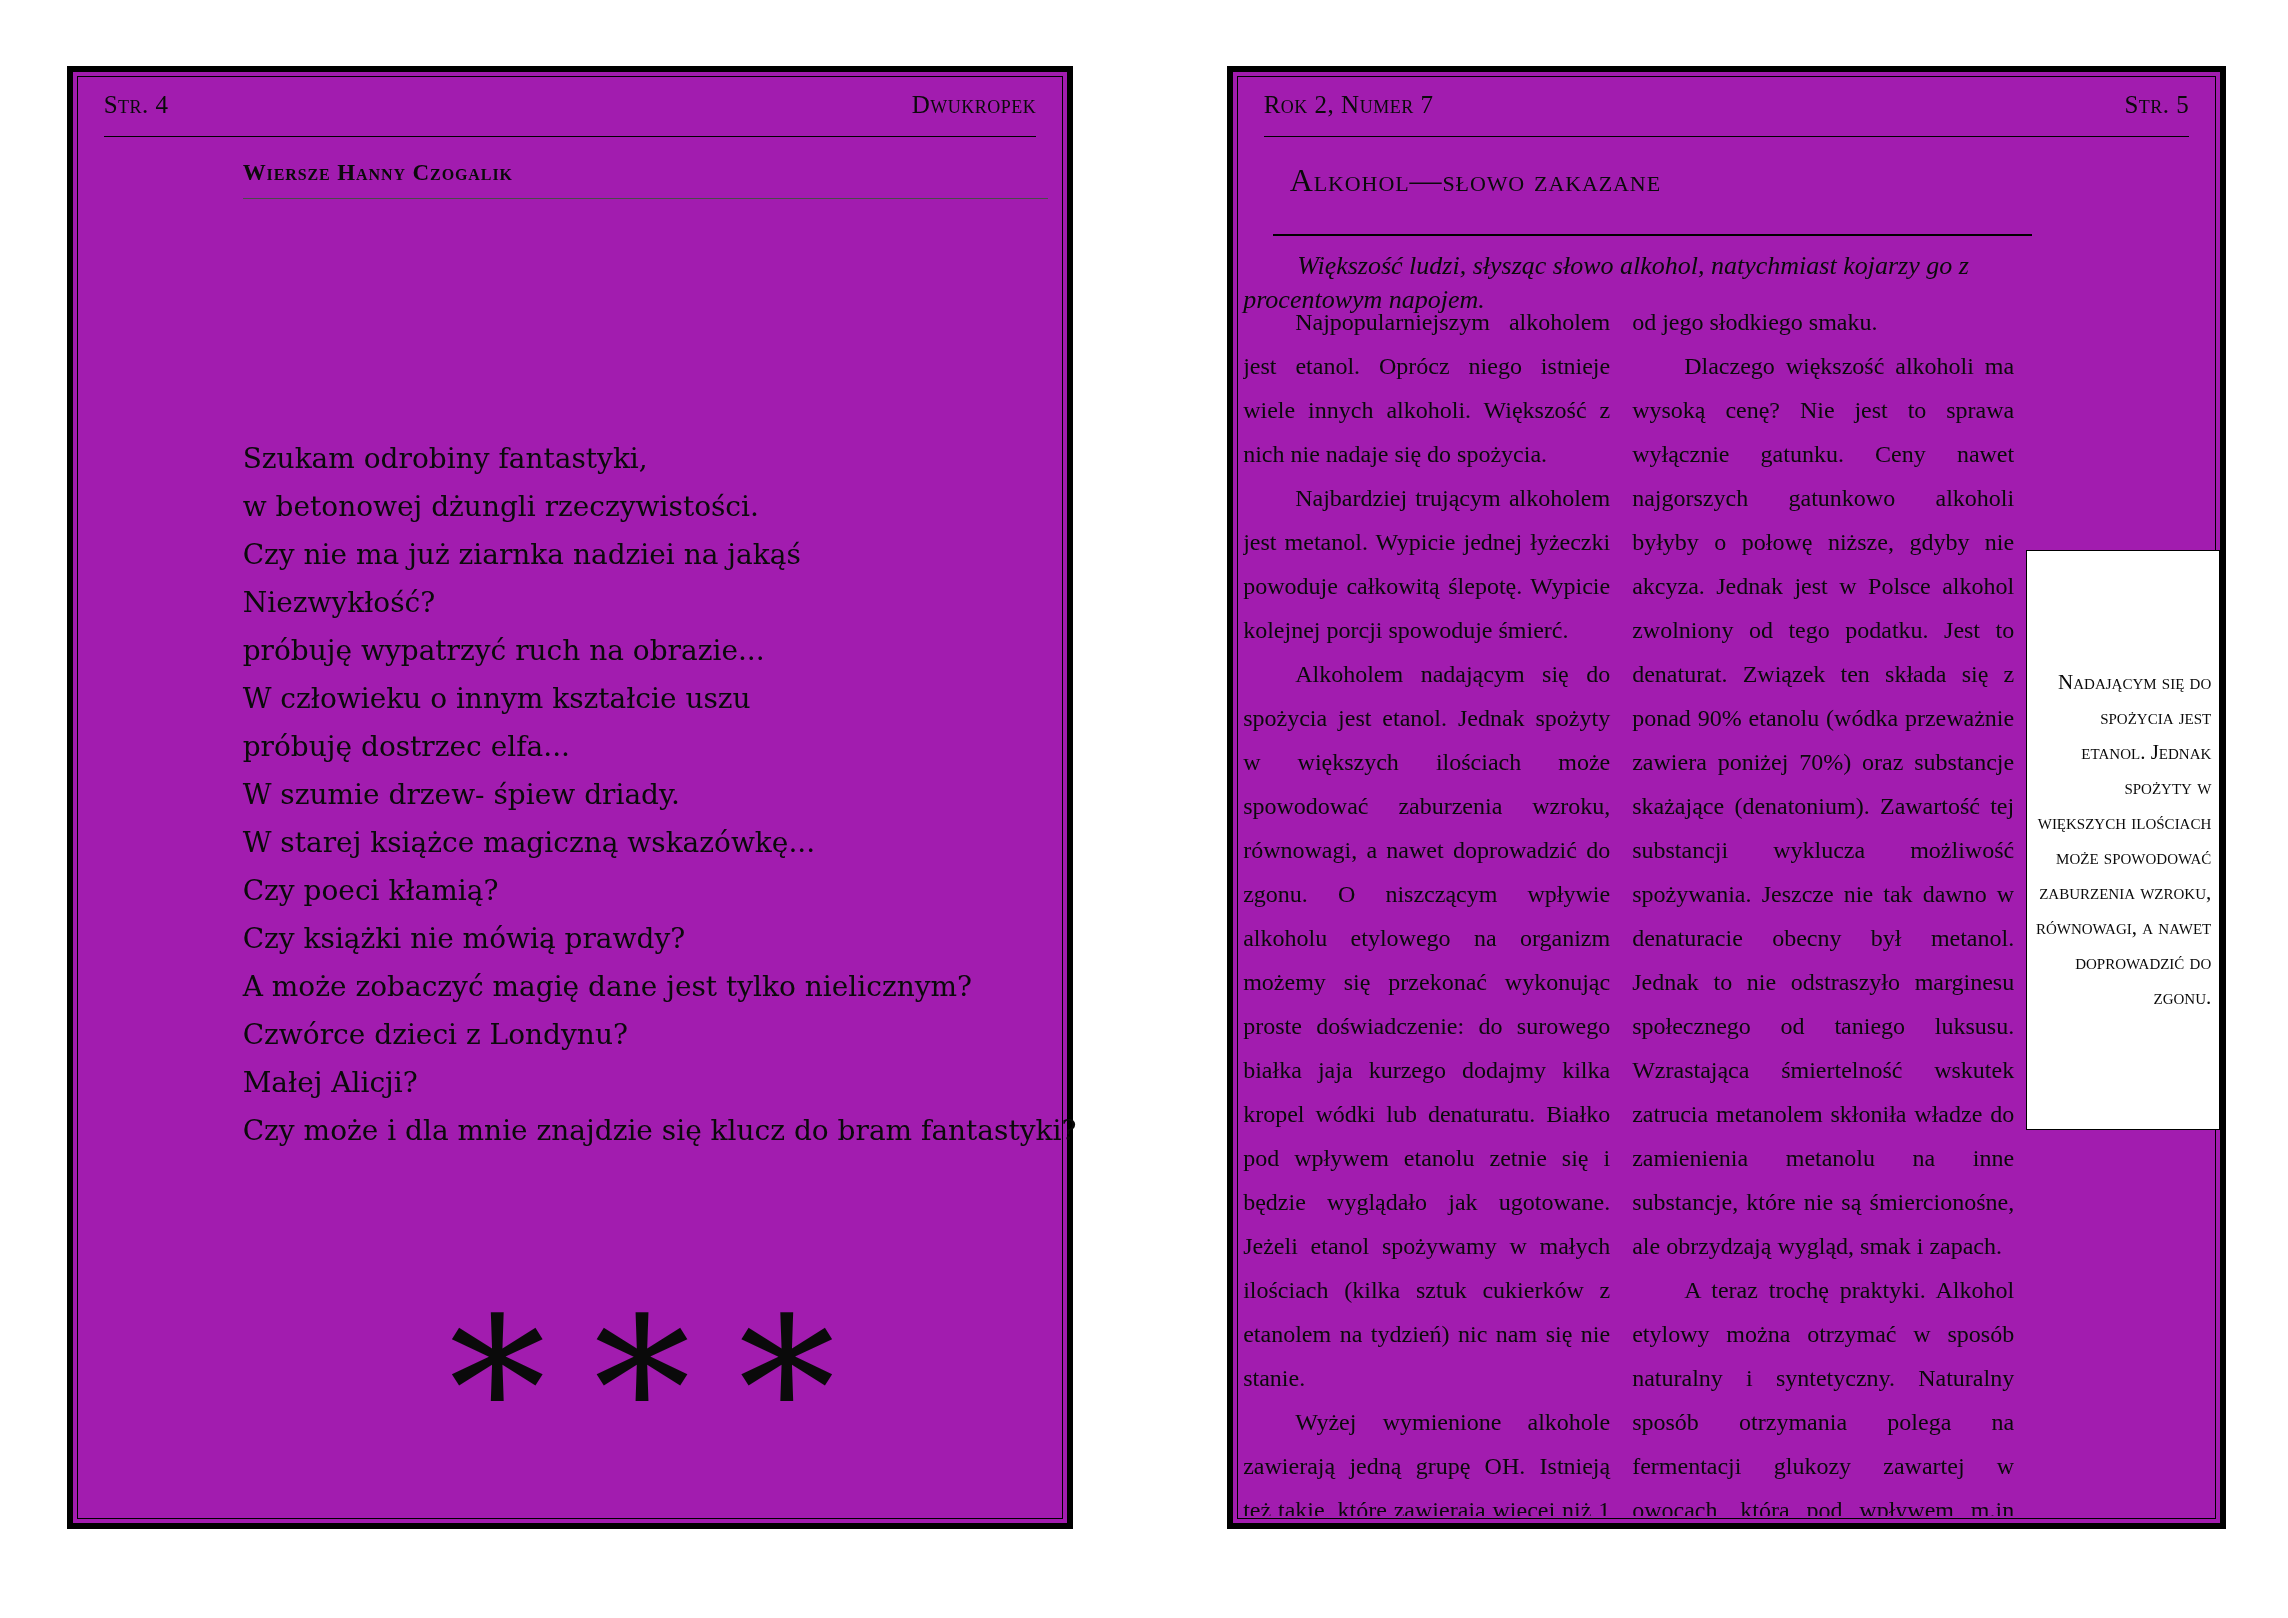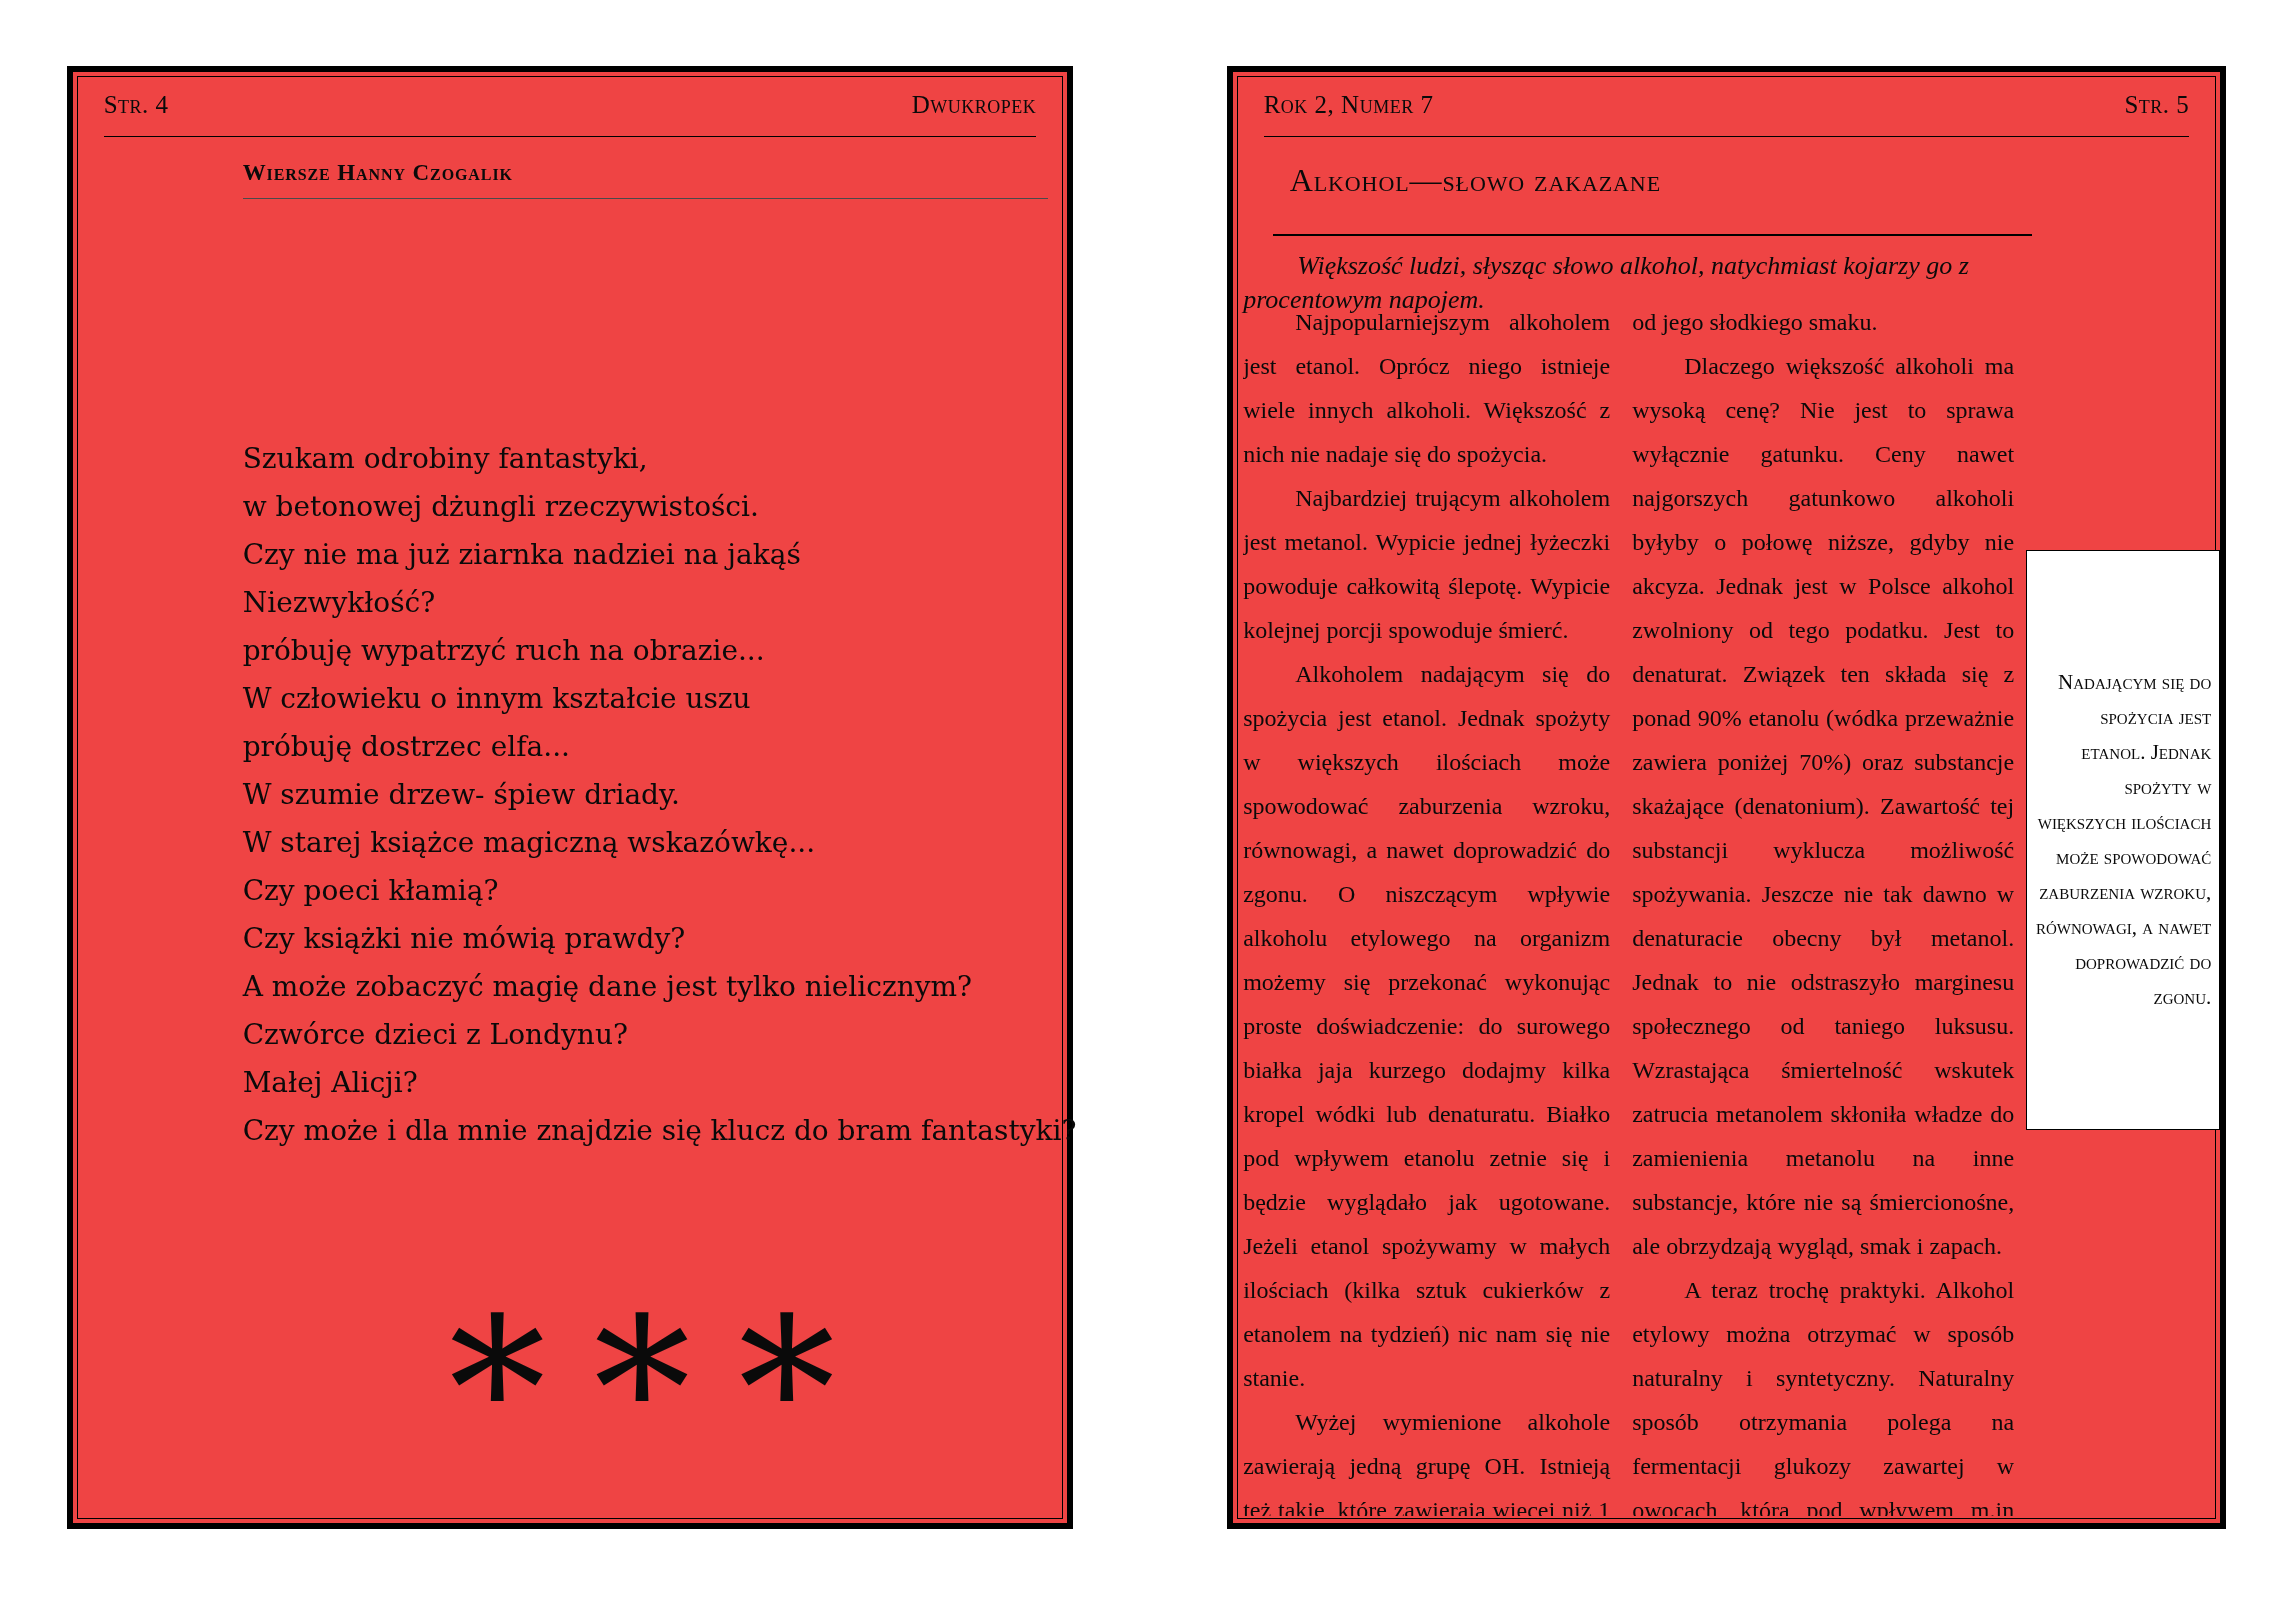--- a/index.html
+++ b/index.html
@@ -1,20 +1,20 @@
 <!DOCTYPE html>
 <html lang="pl" style="font-size:14.8px"><head>
 <meta charset="utf-8">
 <style>
   html, body { margin:0; padding:0; background:#ffffff; }
   .canvas {
     position:relative; width:2289px; height:1619px; background:#ffffff;
     color:#0a0a0a; font-family:"Liberation Serif", serif; overflow:hidden;
   }
-  .page { position:absolute; top:66px; height:1463px; border:6.5px solid #000; background:#ef4444; box-sizing:border-box; }
+  .page { position:absolute; top:66px; height:1463px; border:6.5px solid #000; background:#a21caf; box-sizing:border-box; }
   .page-left  { left:67px;  width:1006px; }
   .page-right { left:1227px; width:999px; }
   .page-inner { position:absolute; inset:3.7px; border:1.8px solid #000; }
 
   .pg-header {
     position:absolute; top:14.8px; left:26px; right:26px;
     display:flex; justify-content:space-between;
     font-variant:small-caps; font-size:25px; letter-spacing:0.5px;
   }
   .header-rule { position:absolute; top:59px; left:26px; right:26px; border-top:1.8px solid #000; }

